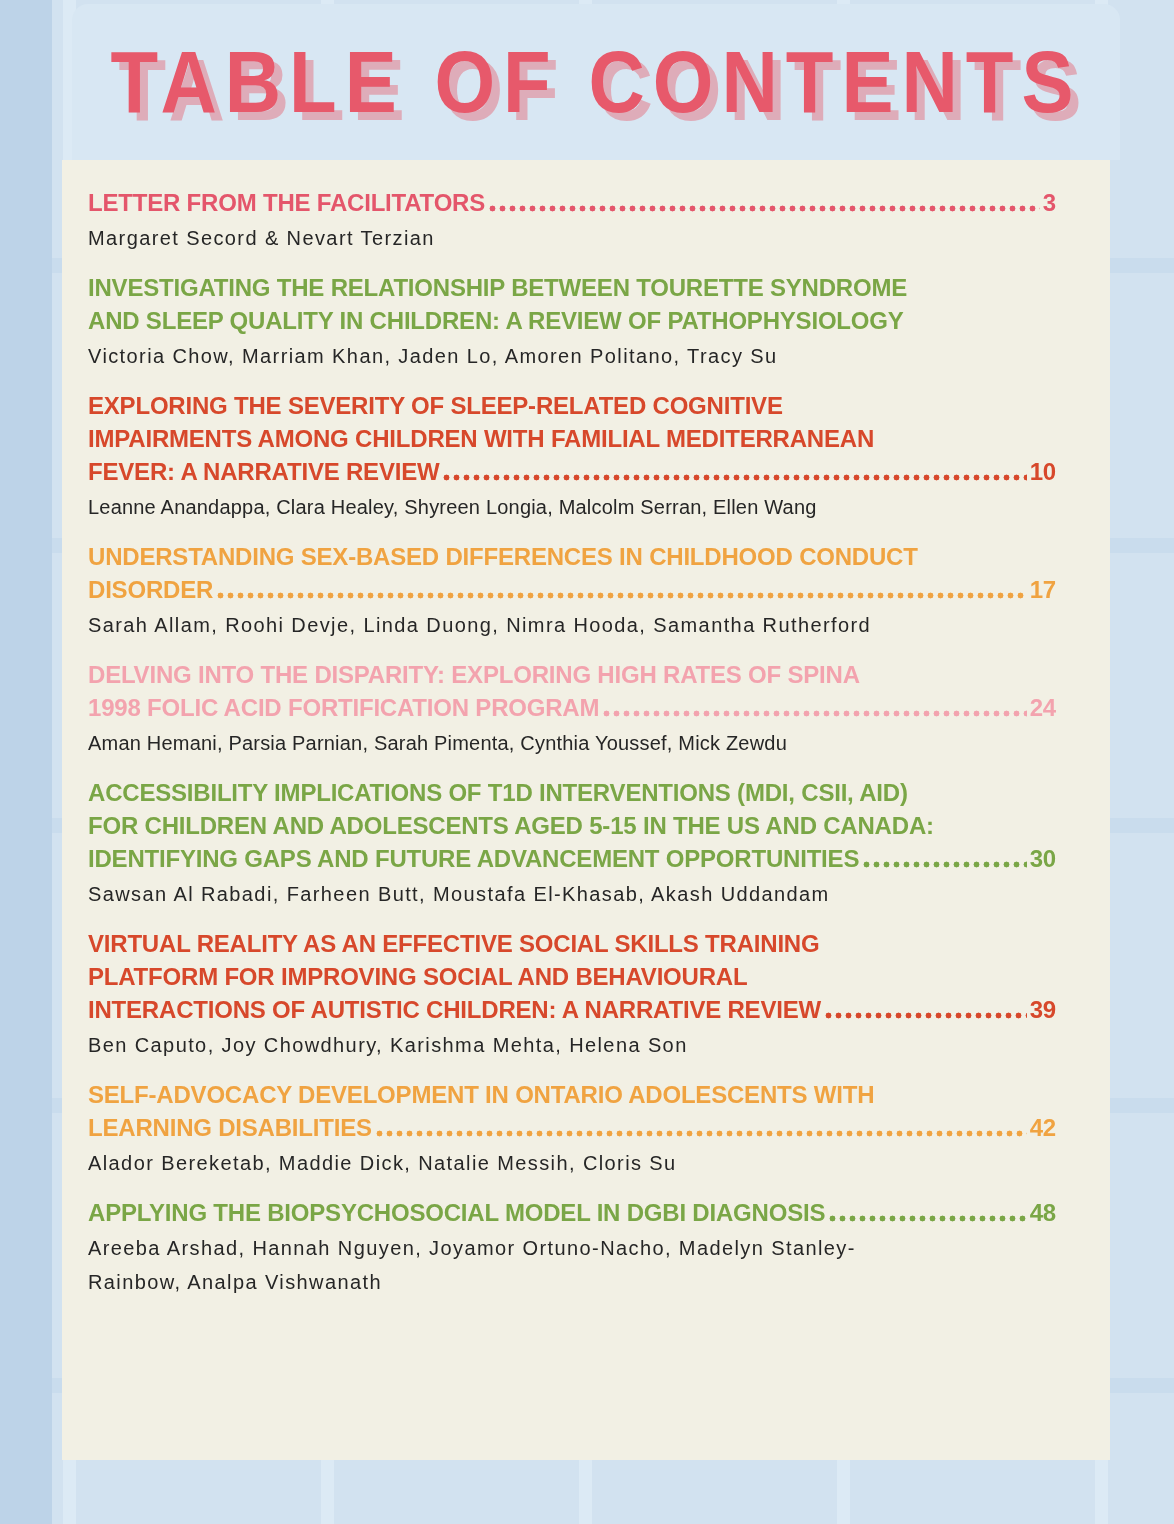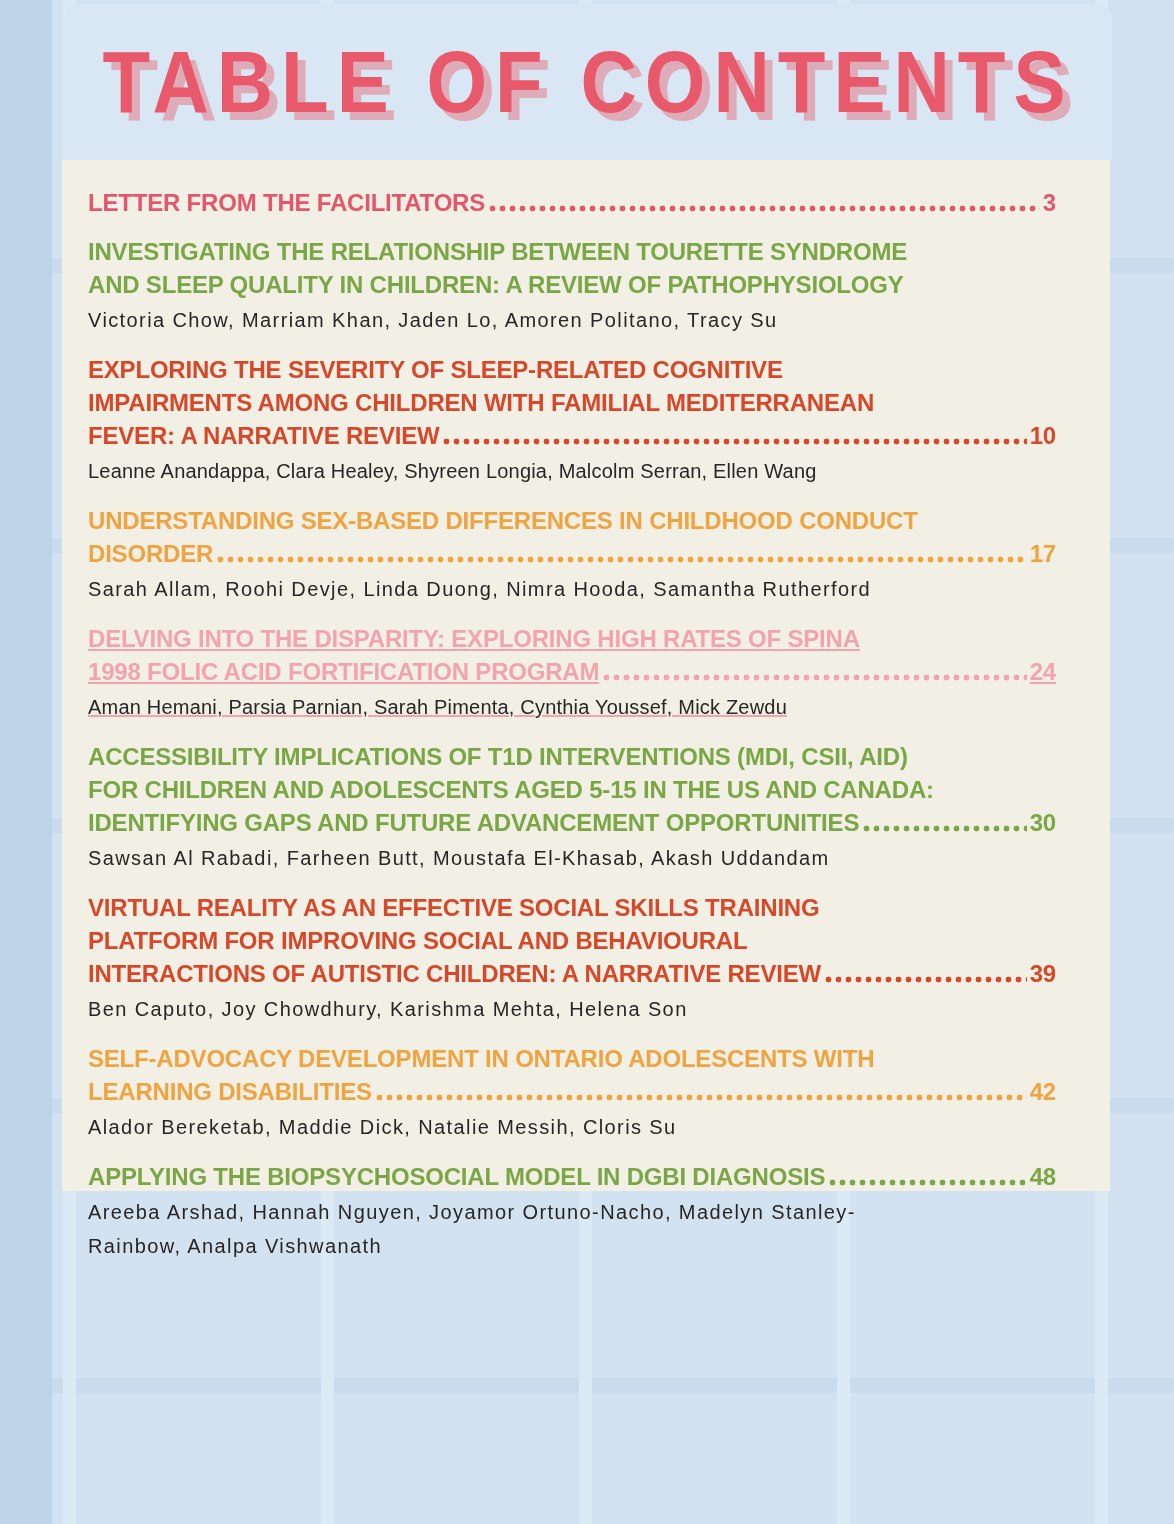--- a/index.html
+++ b/index.html
@@ -12,34 +12,34 @@
       linear-gradient(to bottom, var(--tile-line-horizontal, #c9dced) 0 15px, transparent 15px);
     background-size: 258px 100%, 100% 280px;
     background-position: 63px 0, 0 258px;
     position: relative;
   }
   .left-strip {
     position: absolute; left: 0; top: 0; width: 52px; height: 1524px;
     background: var(--left-strip, #bdd3e8);
   }
   .title-band {
-    position: absolute; left: 64px; top: 4px; width: 1048px; height: 156px;
+    position: absolute; left: 72px; top: 4px; width: 1048px; height: 156px;
     background: var(--header-band, #d8e7f3);
     border-radius: 16px 16px 0 0;
     display: flex; align-items: center; justify-content: center;
   }
   .page-title {
     font-size: 78px; font-weight: 700; letter-spacing: 8px;
     color: var(--title-color, #e7596b);
     text-shadow: 8px 7px 0 rgba(230, 90, 106, 0.42);
     transform: scaleY(1.12);
     white-space: nowrap;
   }
   .card {
-    position: absolute; left: 62px; top: 160px; width: 1048px; height: 1031px;
+    position: absolute; left: 62px; top: 160px; width: 1048px; height: 1300px;
     background: var(--card-background, #f2f0e4);
     padding: 26px 54px 0 26px;
   }
   .entry { margin-bottom: 16px; }
   .title-line {
     display: flex; align-items: baseline;
     font-weight: 700; font-size: 24px; line-height: 33px;
     letter-spacing: -0.2px; white-space: nowrap;
   }
   .tl-text { flex: 0 0 auto; }
@@ -70,20 +70,23 @@
 <div class="card">
   <div id="entries">
   <div class="entry" style="color: rgb(228, 86, 107);">
     <div class="title-lines">
           <div class="title-line">
             <span class="tl-text">LETTER FROM THE FACILITATORS</span>
             <span class="leader"></span>
             <span class="pagenum">3</span>
           </div>
         </div>
+    <div class="authors">
+          <div class="authors-line">Margaret Secord &amp; Nevart Terzian</div>
+        </div>
   </div>
 
   <div class="entry" style="color: rgb(122, 166, 70);">
     <div class="title-lines">
           <div class="title-line">
             <span class="tl-text">INVESTIGATING THE RELATIONSHIP BETWEEN TOURETTE SYNDROME</span>
           </div>
           <div class="title-line">
             <span class="tl-text">AND SLEEP QUALITY IN CHILDREN: A REVIEW OF PATHOPHYSIOLOGY</span>
           </div>
@@ -121,21 +124,21 @@
             <span class="tl-text">DISORDER</span>
             <span class="leader"></span>
             <span class="pagenum">17</span>
           </div>
         </div>
     <div class="authors">
           <div class="authors-line">Sarah Allam, Roohi Devje, Linda Duong, Nimra Hooda, Samantha Rutherford</div>
         </div>
   </div>
 
-  <div class="entry" style="color: rgb(243, 163, 174); text-decoration: underline;">
+  <div class="entry" style="color: rgb(243, 163, 174);">
     <div class="title-lines">
           <div class="title-line">
             <span class="tl-text">DELVING INTO THE DISPARITY: EXPLORING HIGH RATES OF SPINA</span>
           </div>
           <div class="title-line">
             <span class="tl-text">1998 FOLIC ACID FORTIFICATION PROGRAM</span>
             <span class="leader"></span>
             <span class="pagenum">24</span>
           </div>
         </div>

